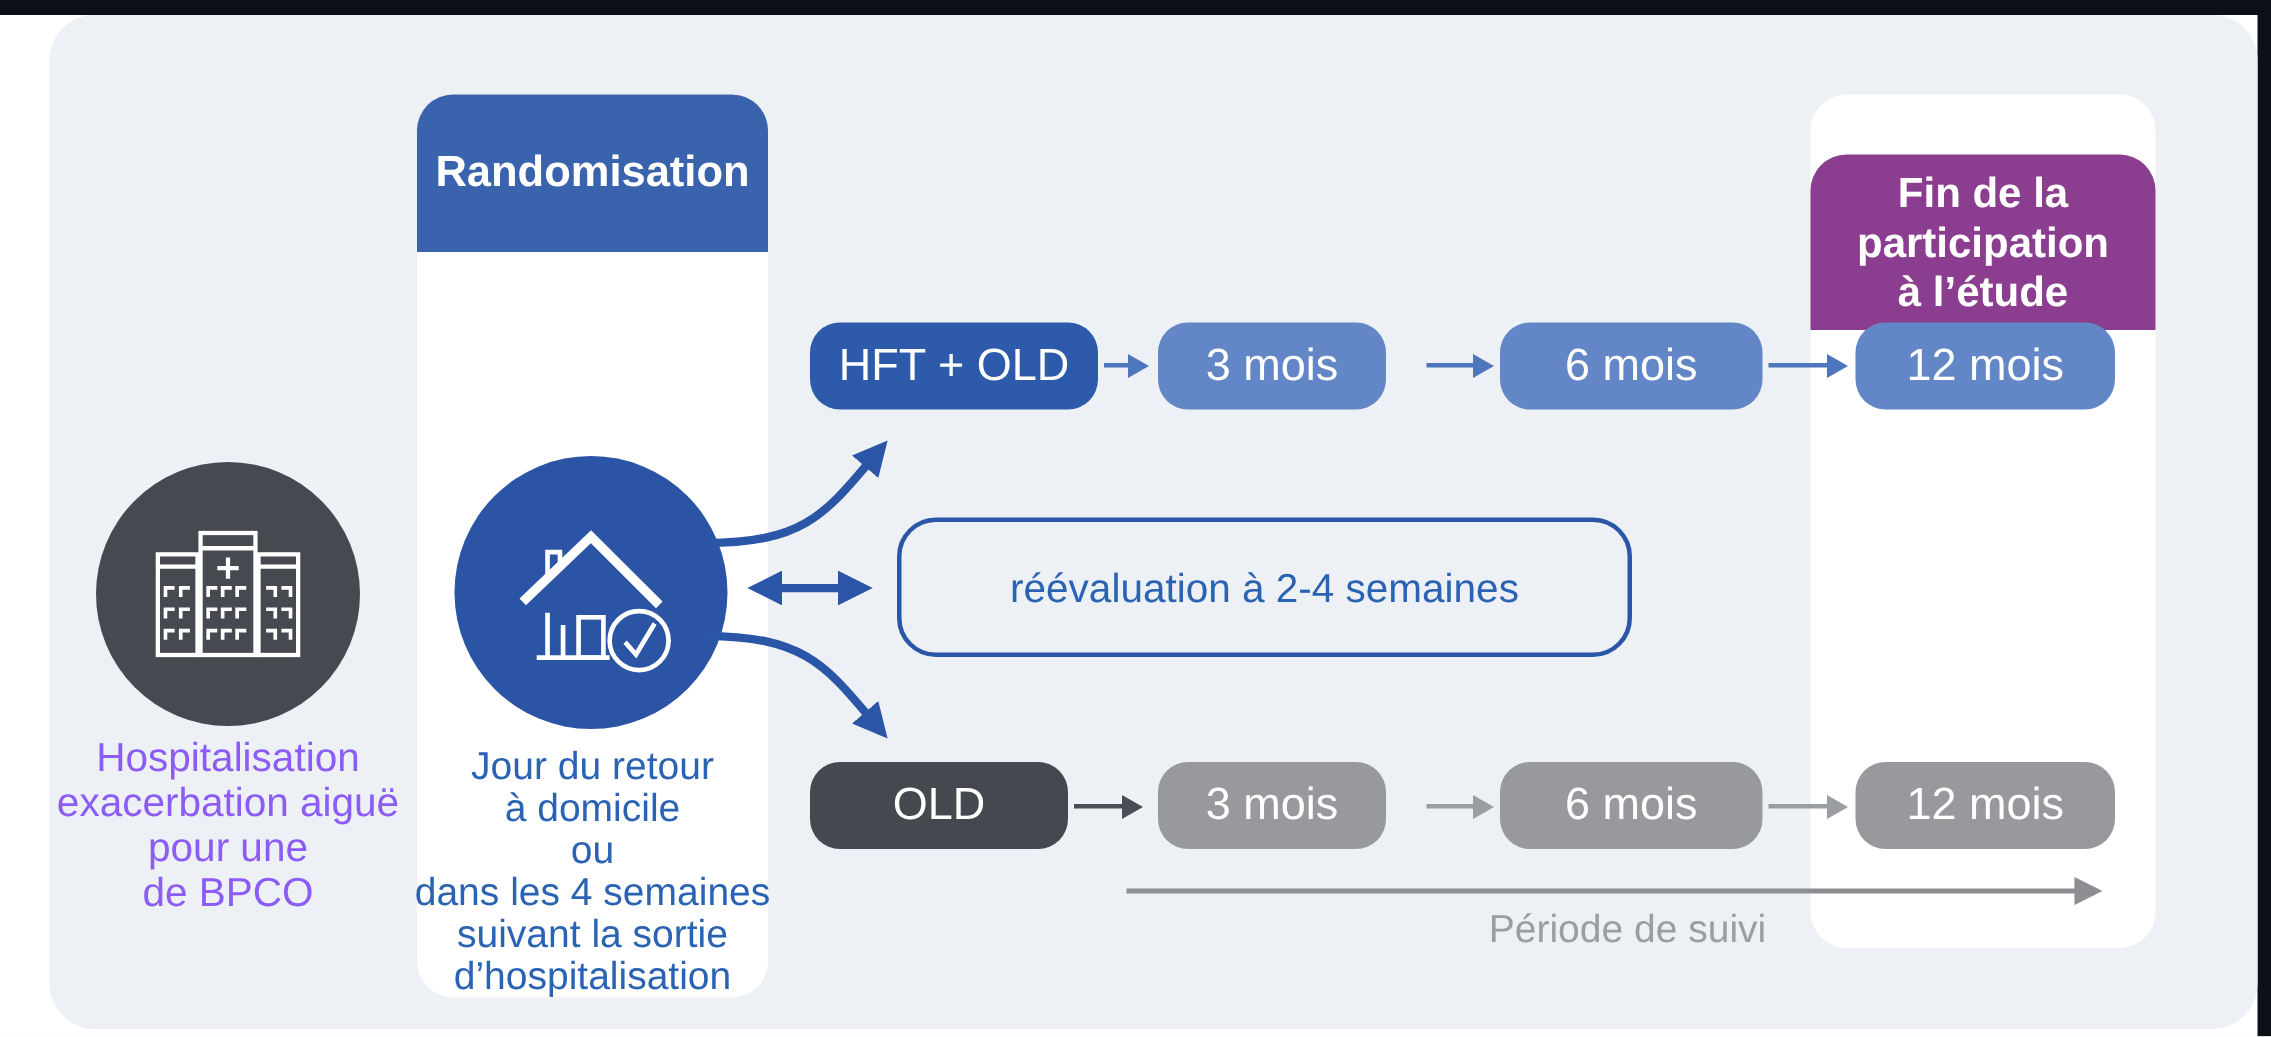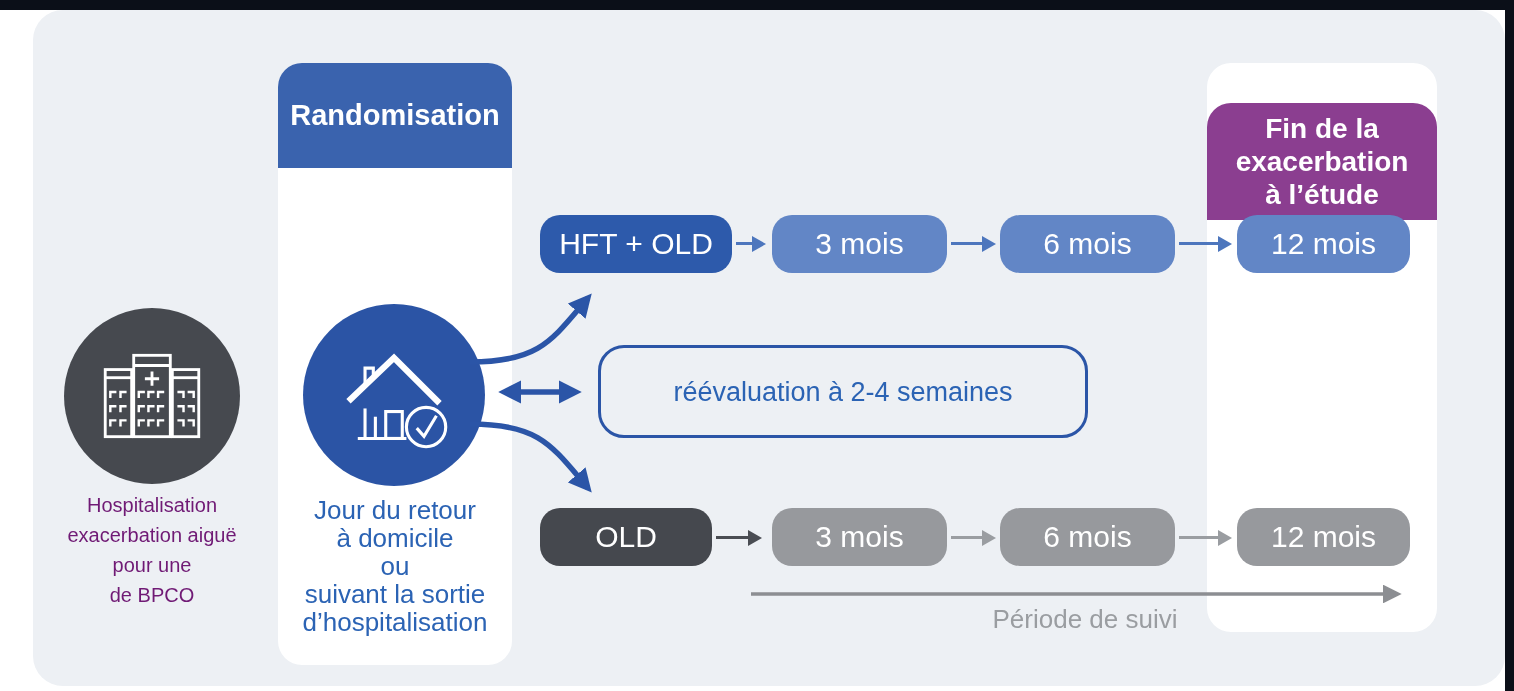--- a/index.html
+++ b/index.html
@@ -24,33 +24,33 @@
   .hdr-random { height:105px; background:#3a63ae; font-size:29px; }
   .hdr-end    { height:117px; background:#8b3e90; font-size:28px; line-height:33px;margin-top:40px; }
 
   
   .big-circle { position:absolute; border-radius:50%; display:flex; align-items:center; justify-content:center; }
   .circle-hospital { left:64px;  top:308px; width:176px; height:176px; background:#46494f; }
   .circle-home     { left:303px; top:304px; width:182px; height:182px; background:#2b54a5; }
 
   
   .caption { position:absolute; text-align:center; }
-  .cap-hospital { left:27px; top:490px; width:250px; color:#701a75; font-size:20px; line-height:30px; }
+  .cap-hospital { left:27px; top:490px; width:250px; color:#8b5cf6; font-size:27px; line-height:30px; }
   .cap-random   { left:264px; top:496px; width:262px; color:#2b63b4; font-size:26px; line-height:28px; }
 
   
   .pill { position:absolute; height:58px; border-radius:20px; display:flex;
           align-items:center; justify-content:center; color:#ffffff; font-size:30px; }
   .pill-hft      { left:540px; top:215px; width:192px; background:#2d5aab; }
   .pill-old      { left:540px; top:508px; width:172px; background:#45484e; }
   .pill-blue     { background:#6286c6; }
   .pill-gray     { background:#97999d; }
   .row-top    { top:215px; }
   .row-bottom { top:508px; }
-  .m1 { left:772px;  width:175px; }
+  .m1 { left:772px;  width:152px; }
   .m2 { left:1000px; width:175px; }
   .m3 { left:1237px; width:173px; }
 
   
   .arr { position:absolute; height:3px; background:currentColor; }
   .arr::after { content:""; position:absolute; right:-14px; top:-6.5px;
                 border-top:8px solid transparent; border-bottom:8px solid transparent;
                 border-left:14px solid currentColor; }
   .arr-blue      { color:#4d76bd; }
   .arr-darkgray  { color:#4a4d53; }
@@ -86,21 +86,21 @@
 
   <div class="column col-random">
     <div class="col-header hdr-random">
       <span>Randomisation</span>
     </div>
   </div>
 
   <div class="column col-end">
     <div class="col-header hdr-end">
       <span>Fin de la</span>
-      <span>exacerbation</span>
+      <span>participation</span>
       <span>à l’étude</span>
     </div>
   </div>
 
   <div class="big-circle circle-hospital">
     <svg width="122" height="122" viewBox="0 0 120 120">
       <g fill="none" stroke="#ffffff" stroke-width="2.8">
         <rect x="14" y="34" width="26" height="66"></rect>
         <line x1="14" y1="42" x2="40" y2="42"></line>
         <rect x="80" y="34" width="26" height="66"></rect>
@@ -152,20 +152,21 @@
         <line x1="23" y1="100" x2="70" y2="100" stroke-width="3"></line>
         <circle cx="89" cy="89" r="19" stroke-width="3"></circle>
         <polyline points="80,90 87,98 99,78" stroke-width="3"></polyline>
       </g>
     </svg>
   </div>
   <div class="caption cap-random">
     <div>Jour du retour</div>
     <div>à domicile</div>
     <div>ou</div>
+    <div>dans les 4 semaines</div>
     <div>suivant la sortie</div>
     <div>d’hospitalisation</div>
   </div>
 
   <div class="pill pill-hft">
     <span>HFT + OLD</span>
   </div>
   <div class="arr arr-blue ay-top a1t"></div>
   <div class="pill pill-blue row-top m1">
     <span>3 mois</span>

